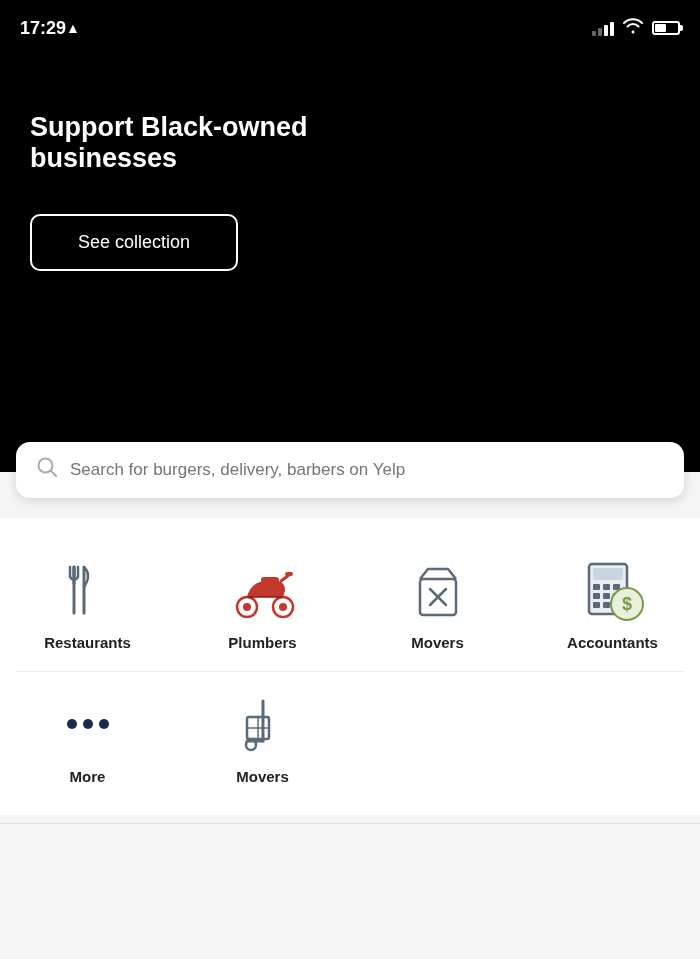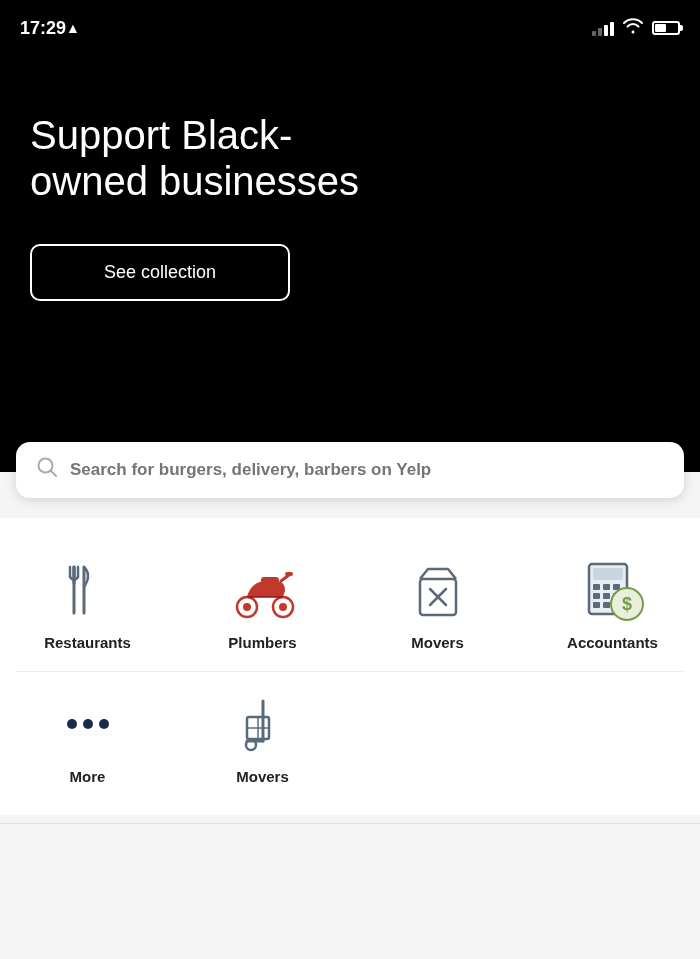--- a/index.html
+++ b/index.html
@@ -86,37 +86,37 @@
       background: #000;
       padding: 40px 30px 80px;
       min-height: 420px;
       display: flex;
       flex-direction: column;
       justify-content: flex-start;
       padding-top: 60px;
     }
     .hero-title {
       color: #fff;
-      font-size: 40px;
-      font-weight: 400;
+      font-size: 27px;
+      font-weight: 700;
       line-height: 1.15;
       margin-bottom: 40px;
       max-width: 380px;
     }
     .see-collection-btn {
       display: inline-block;
       border: 2px solid #fff;
       border-radius: 10px;
       padding: 16px 32px;
       color: #fff;
       font-size: 18px;
       font-weight: 500;
       background: transparent;
       cursor: pointer;
-      width: 260px;
+      width: 208px;
       text-align: center;
     }
 
     
     .search-container {
       background: #fff;
       margin: -30px 16px 0;
       border-radius: 14px;
       padding: 14px 20px;
       display: flex;
@@ -130,21 +130,20 @@
       color: #aaa;
       font-size: 22px;
     }
     .search-input {
       border: none;
       outline: none;
       font-size: 17px;
       color: #aaa;
       width: 100%;
       background: transparent;
-      font-weight: bold;
     }
 
     
     .categories {
       background: #fff;
       margin-top: 20px;
       padding: 20px 0 10px;
     }
     .categories-grid {
       display: grid;

